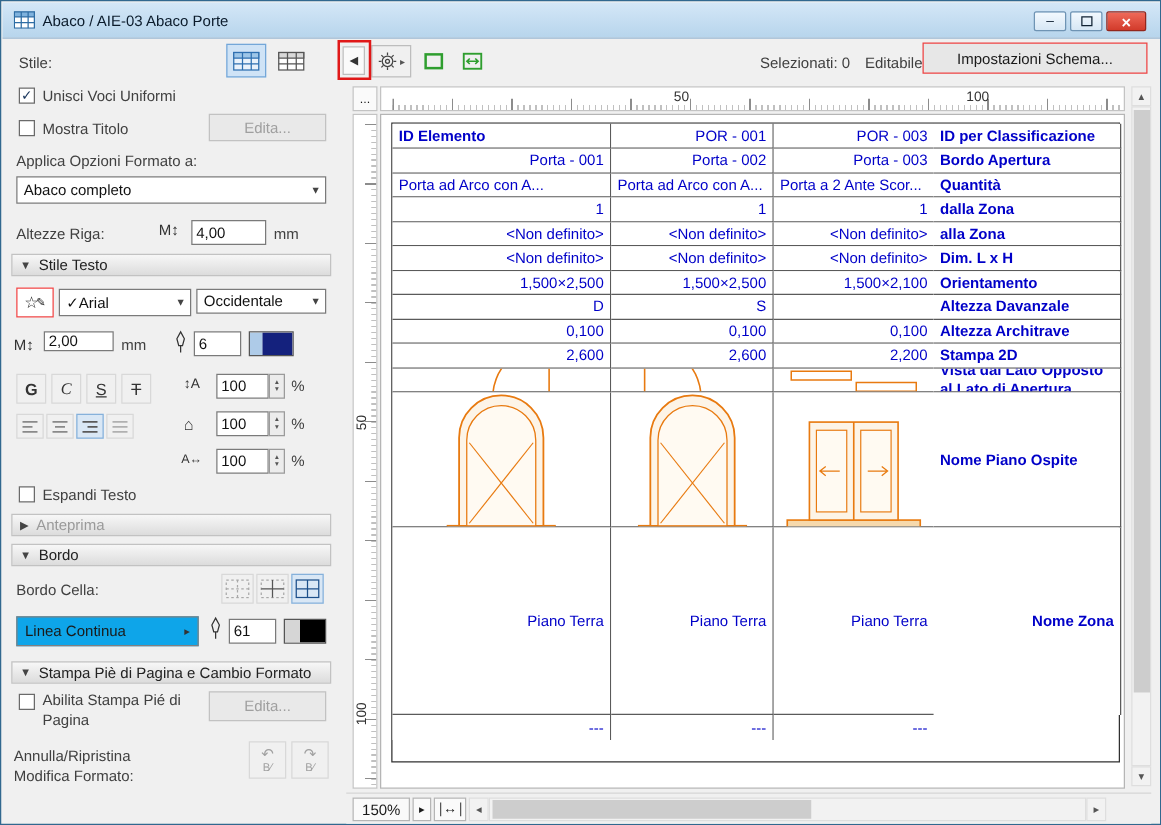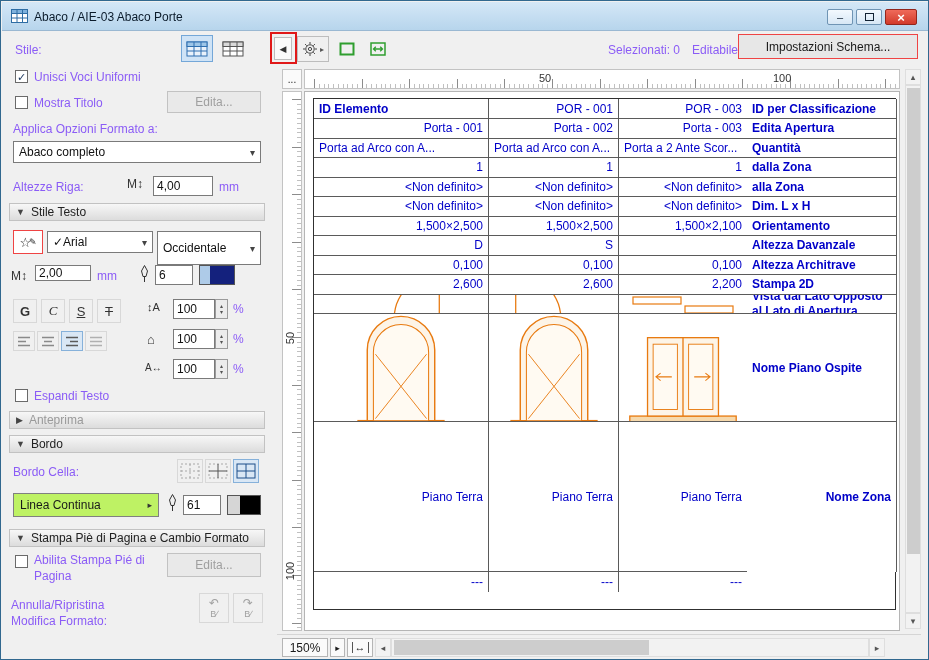--- a/index.html
+++ b/index.html
@@ -5,21 +5,21 @@
   *{margin:0;padding:0;box-sizing:border-box}
   html,body{width:929px;height:660px;overflow:hidden}
   body{font-family:"Liberation Sans","DejaVu Sans",sans-serif;font-size:12px;background:#f0f0f0;color:#111}
   .abs{position:absolute}
   #win{position:relative;width:929px;height:660px;background:#f0f0f0;border:1px solid #31688f;overflow:hidden}
   .titlebar{background:linear-gradient(180deg,#d4e7f7,#b7d5ec);border-bottom:1px solid #9ab8d2}
   .title{font-size:12px;color:#0b1b2b;white-space:nowrap}
   .capbtn{display:flex;align-items:center;justify-content:center;border:1px solid #6f94b4;background:linear-gradient(#f3f9fe,#d7e7f5);border-radius:2px;font-size:11px;color:#123;cursor:default}
   .capbtn.close{background:linear-gradient(#ef6a5a,#d23b2b);border-color:#93261c;color:#fff;font-weight:bold;font-size:13px}
   .maxglyph{width:9px;height:8px;border:1px solid #123;background:transparent}
-  .lbl{font-size:12px;color:#8b5cf6;white-space:nowrap}
+  .lbl{font-size:12px;color:#404040;white-space:nowrap}
   .dis{color:#9a9a9a}
   .btn{display:flex;align-items:center;justify-content:center;background:#e7e7e7;border:1px solid #ef4444;font-size:12px;color:#1a1a1a;white-space:nowrap}
   .btn.disabled{color:#9f9f9f;background:#e9e9e9;border-color:#c2c2c2}
   .tbtn{display:flex;align-items:center;justify-content:center;background:#f0f0f0;border:1px solid #f0f0f0}
   .tbtn.selected{background:#cfe3f6;border-color:#74a7d8}
   .input{background:#fff;border:1px solid #7a7a7a;font-size:12px;padding:0 3px;font-family:"Liberation Sans",sans-serif;color:#111}
   .combo{background:#fff;border:1px solid #7a7a7a;display:flex;align-items:center;padding:0 5px;font-size:12px;justify-content:space-between;white-space:nowrap}
   .chev{color:#444;font-size:10px;margin-left:4px}
   .hdr{display:flex;align-items:center;gap:6px;background:linear-gradient(#f7f7f7,#dcdcdc);border:1px solid #c2c2c2;padding:0 6px;font-size:12px;color:#222}
   .hdr .tri{font-size:9px;color:#444}
@@ -157,21 +157,21 @@
   </div>
 
   <div class="abs btn" style="left:12px;top:229px;width:30px;height:24px;background:#fff">
     <span style="font-size:13px">☆</span>
     <span style="font-size:9px;margin-left:-2px">✎</span>
   </div>
   <div class="abs combo" style="left:46px;top:230px;width:106px;height:22px">
     <span><span>✓</span><span>Arial</span></span>
     <span class="chev">▾</span>
   </div>
-  <div class="abs combo" style="left:156px;top:230px;width:104px;height:34px">
+  <div class="abs combo" style="left:156px;top:230px;width:104px;height:20px">
     <span>Occidentale</span>
     <span class="chev">▾</span>
   </div>
 
   <span class="abs" style="left:10px;top:268px;font-size:12px;color:#333"><span>M</span><span>↕</span></span>
   <input class="abs input" style="left: 34px; top: 264px; width: 56px; height: 16px;" value="2,00">
   <span class="abs lbl" style="left:96px;top:268px">mm</span>
   <span class="abs" style="left:138px;top:263px">
     <svg width="11" height="20" viewBox="0 0 11 20">
         <path d="M5.5 1.5 8.5 7 7 12.5H4L2.5 7Z" fill="none" stroke="#333"></path>
@@ -290,21 +290,21 @@
   <div class="abs fmt" style="left:232px;top:458px;width:26px;height:24px;background:#d9e7f5;border-color:#86b1da">
     <svg width="20" height="16" viewBox="0 0 20 16">
         <g stroke="#1c4f8a" fill="none">
           <rect x="1" y="1" width="18" height="14"></rect>
           <line x1="10" y1="1" x2="10" y2="15"></line>
           <line x1="1" y1="8" x2="19" y2="8"></line>
         </g>
       </svg>
   </div>
 
-  <div class="abs btn" style="left:12px;top:492px;width:146px;height:24px;justify-content:space-between;padding:0 6px;background:#bef264;border-color:#808080">
+  <div class="abs btn" style="left:12px;top:492px;width:146px;height:24px;justify-content:space-between;padding:0 6px;background:#0ea5e9;border-color:#808080">
     <span>Linea Continua</span>
     <span style="font-size:9px;color:#333">▸</span>
   </div>
   <span class="abs" style="left:166px;top:492px">
     <svg width="11" height="20" viewBox="0 0 11 20">
         <path d="M5.5 1.5 8.5 7 7 12.5H4L2.5 7Z" fill="none" stroke="#333"></path>
         <line x1="5.5" y1="12.5" x2="5.5" y2="18" stroke="#333"></line>
       </svg>
   </span>
   <input class="abs input" style="left: 182px; top: 494px; width: 38px; height: 20px;" value="61">
@@ -347,21 +347,21 @@
 
     <div class="tc tl">ID Elemento</div>
     <div class="tc tv">POR - 001</div>
     <div class="tc tv lc">POR - 003</div>
 
     <div class="tc tl">ID per Classificazione</div>
     <div class="tc tv">Porta - 001</div>
     <div class="tc tv">Porta - 002</div>
     <div class="tc tv lc">Porta - 003</div>
 
-    <div class="tc tl">Edita Apertura</div>
+    <div class="tc tl">Bordo Apertura</div>
     <div class="tc tva">Porta ad Arco con A...</div>
     <div class="tc tva">Porta ad Arco con A...</div>
     <div class="tc tva lc">Porta a 2 Ante Scor...</div>
 
     <div class="tc tl">Quantità</div>
     <div class="tc tv">1</div>
     <div class="tc tv">1</div>
     <div class="tc tv lc">1</div>
 
     <div class="tc tl">dalla Zona</div>

